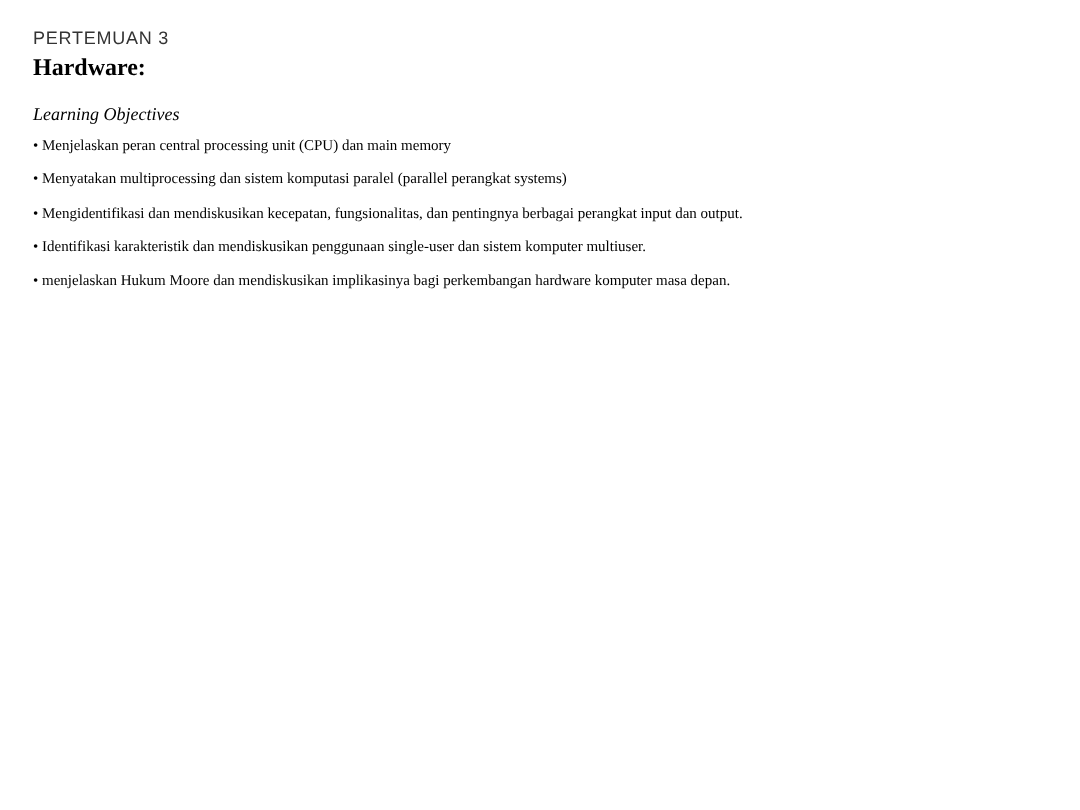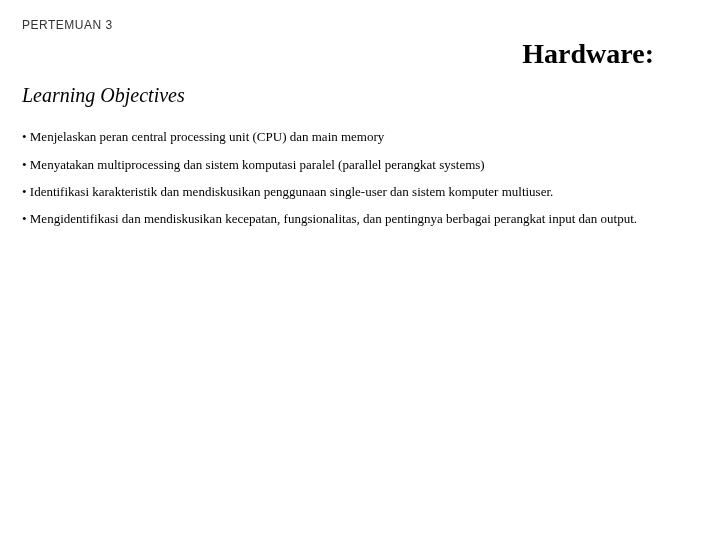--- a/index.html
+++ b/index.html
@@ -25,45 +25,45 @@
 
     .pertemuan-label {
       font-family: Arial, sans-serif;
       font-size: 12px;
       color: #333333;
       margin-bottom: 4px;
       letter-spacing: 0.5px;
     }
 
     .main-title {
-      text-align: right;
+      text-align: left;
       font-family: Georgia, 'Times New Roman', serif;
-      font-size: 28px;
+      font-size: 16px;
       font-weight: bold;
       line-height: 1.3;
       margin-bottom: 12px;
       color: #000000;
     }
 
     .section-heading {
       font-family: Georgia, 'Times New Roman', serif;
-      font-size: 20px;
+      font-size: 12px;
       font-style: italic;
       color: #000000;
-      margin-bottom: 20px;
+      margin-bottom: 6px;
     }
 
     .objectives-list {
       list-style: none;
       padding: 0;
     }
 
     .objectives-list li {
       font-family: Georgia, 'Times New Roman', serif;
-      font-size: 13px;
+      font-size: 10px;
       line-height: 1.55;
       text-align: justify;
       margin-bottom: 7px;
       color: #000000;
     }
   </style>
 </head>
 <body>
 
 <div class="page-container">
@@ -73,17 +73,18 @@
   <div class="main-title">
     <span>Hardware:</span><br>
   </div>
 
   <div class="section-heading">Learning Objectives</div>
 
   <ul class="objectives-list">
 
   <li>• Menjelaskan peran central processing unit (CPU) dan main memory</li>
       <li>• Menyatakan multiprocessing dan sistem komputasi paralel (parallel perangkat systems)</li>
+      <li>• Mengidentifikasi dan mendiskusikan kecepatan, fungsionalitas, dan pentingnya berbagai perangkat input dan output.</li>
       <li>• Identifikasi karakteristik dan mendiskusikan penggunaan single-user dan sistem komputer multiuser.</li>
-      <li>• Mengidentifikasi dan mendiskusikan kecepatan, fungsionalitas, dan pentingnya berbagai perangkat input dan output.</li>
+      <li>• menjelaskan Hukum Moore dan mendiskusikan implikasinya bagi perkembangan hardware komputer masa depan.</li>
     </ul>
 
 </div>
 
 </body></html>

